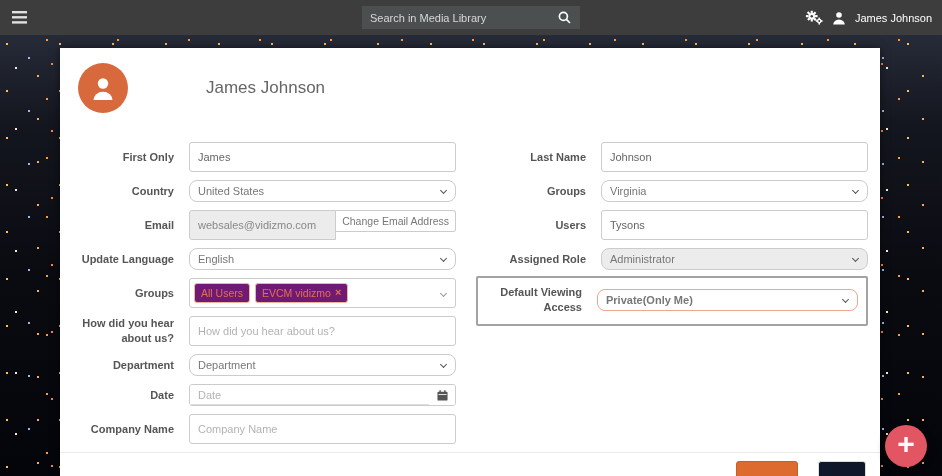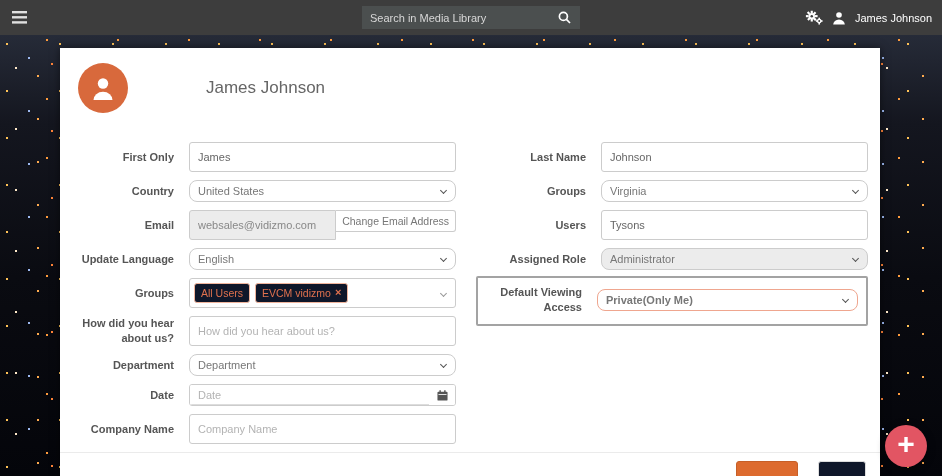--- a/index.html
+++ b/index.html
@@ -90,21 +90,21 @@
     flex:1; height:22px; border:1px solid #ccc; border-left:none; border-radius:0 3px 3px 0;
     background:#fff; color:#777; font-size:10.5px; cursor:pointer; white-space:nowrap; padding:0 6px;
   }
 
   .groups-box {
     position:relative; min-height:30px; border:1px solid #ccc; border-radius:3px;
     display:flex; align-items:center; padding:3px 22px 3px 4px; background:#fff; cursor:text;
   }
   .tag {
     display:inline-flex; align-items:flex-start; gap:4px;
-    background:#0f172a; border:1px solid #f0b49c; color:#e0714e;
+    background:#701a75; border:1px solid #f0b49c; color:#e0714e;
     font-size:10.5px; padding:3px 6px; border-radius:3px; margin-right:5px; white-space:nowrap;
   }
   .tag .tag-x { cursor:pointer; font-weight:bold; font-size:11px; line-height:1; }
 
   .date-group {
     display:flex; align-items:stretch; height:22px; border:1px solid #ccc; border-radius:3px;
     overflow:hidden; background:#fff;
   }
   .date-group input {
     flex:1; min-width:0; border:none; outline:none; font-size:11px; color:#666; padding:0 8px;

